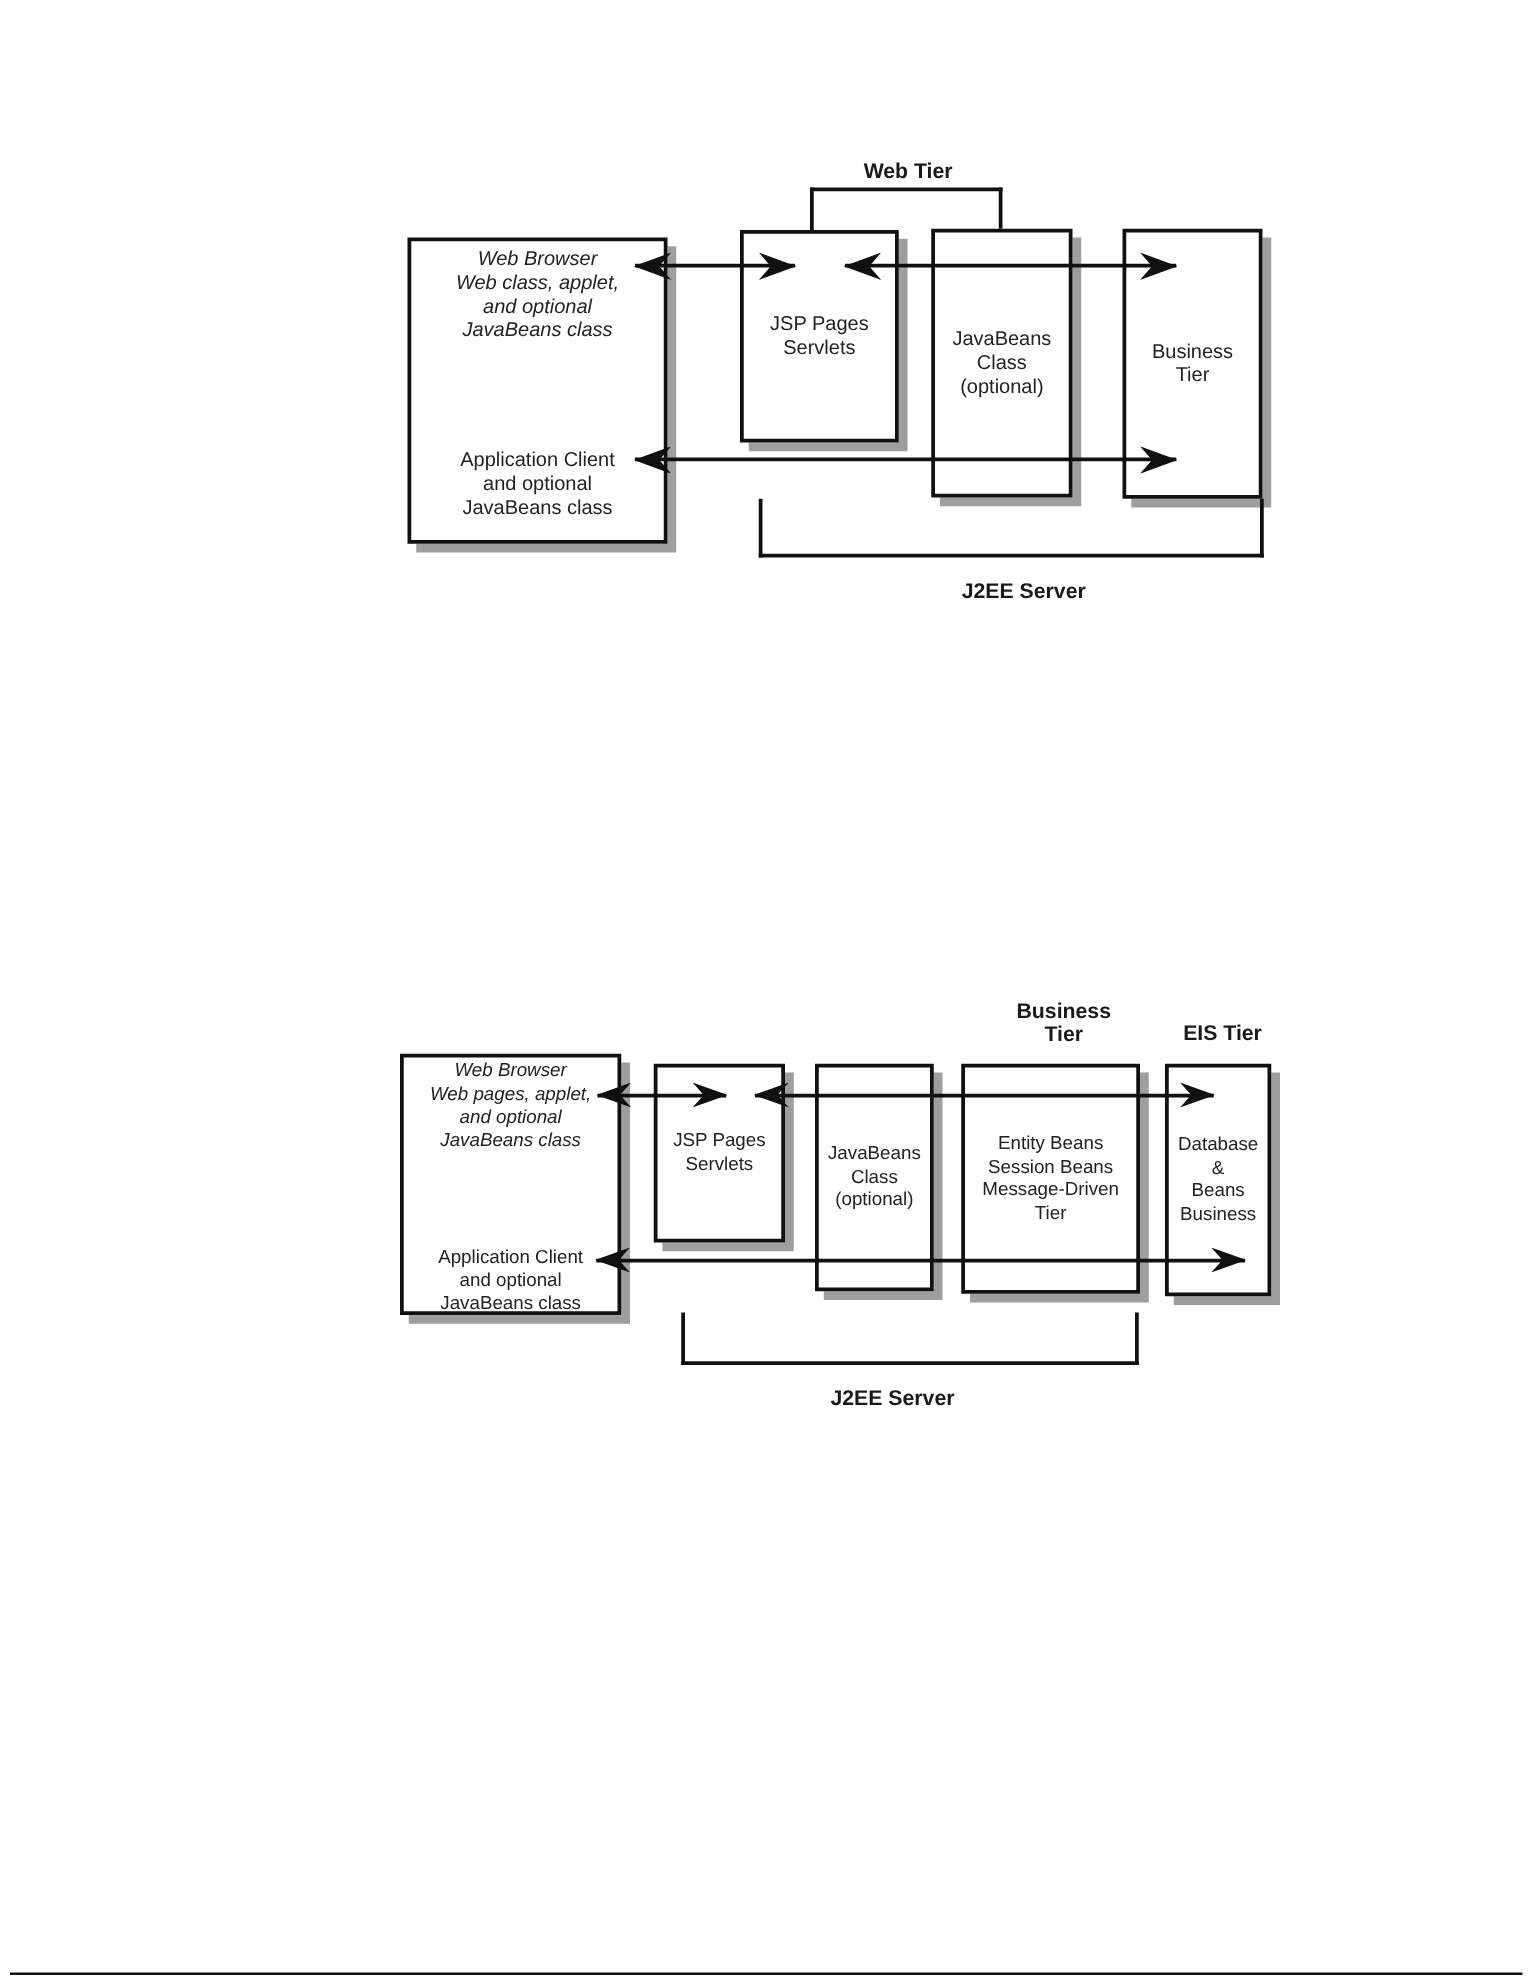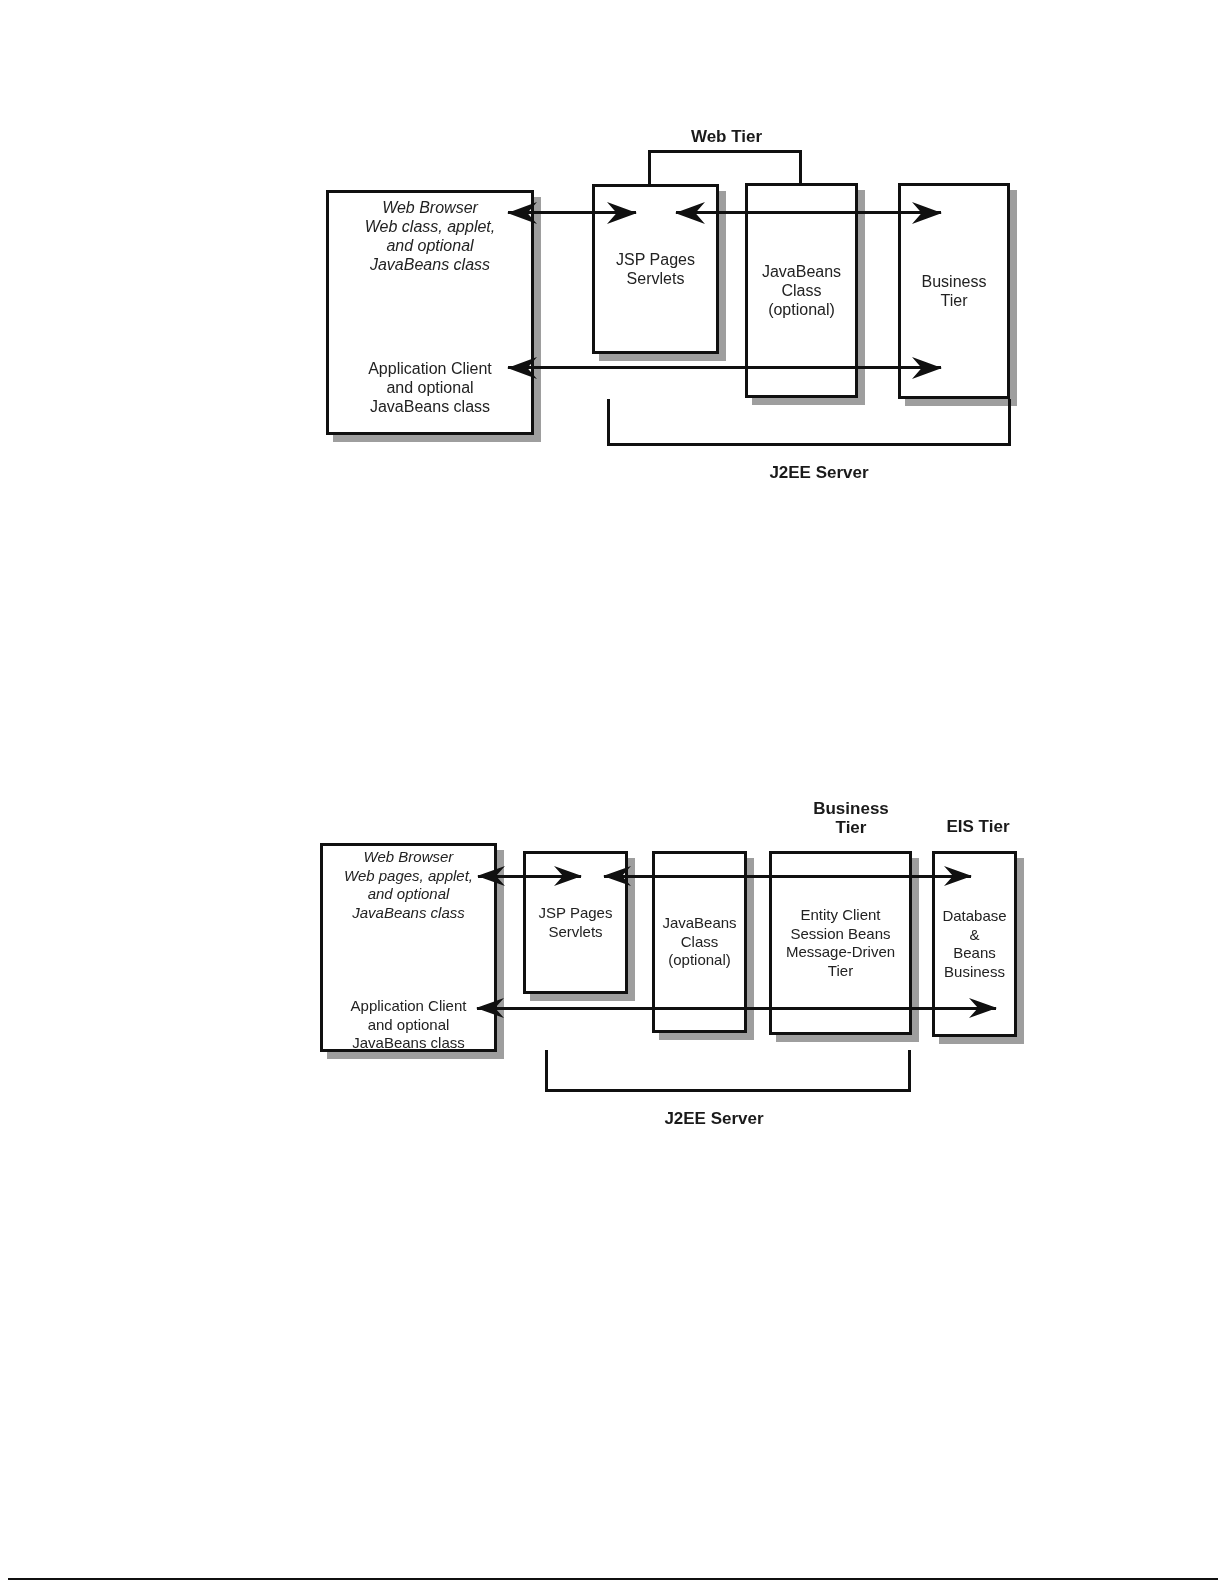--- a/index.html
+++ b/index.html
@@ -146,21 +146,21 @@
       <div>Servlets</div>
     </div>
 
     <div class="dbox center-flex t15" style="left:652px;top:71px;width:95px;height:182px;">
       <div>JavaBeans</div>
       <div>Class</div>
       <div>(optional)</div>
     </div>
 
     <div class="dbox center-flex t15" style="left:769px;top:71px;width:143px;height:184px;">
-      <div>Entity Client</div>
+      <div>Entity Beans</div>
       <div>Session Beans</div>
       <div>Message-Driven</div>
       <div>Tier</div>
     </div>
 
     <div class="dbox center-flex t15" style="left:932px;top:71px;width:85px;height:186px;">
       <div>Database</div>
       <div>&amp;</div>
       <div>Beans</div>
       <div>Business</div>

